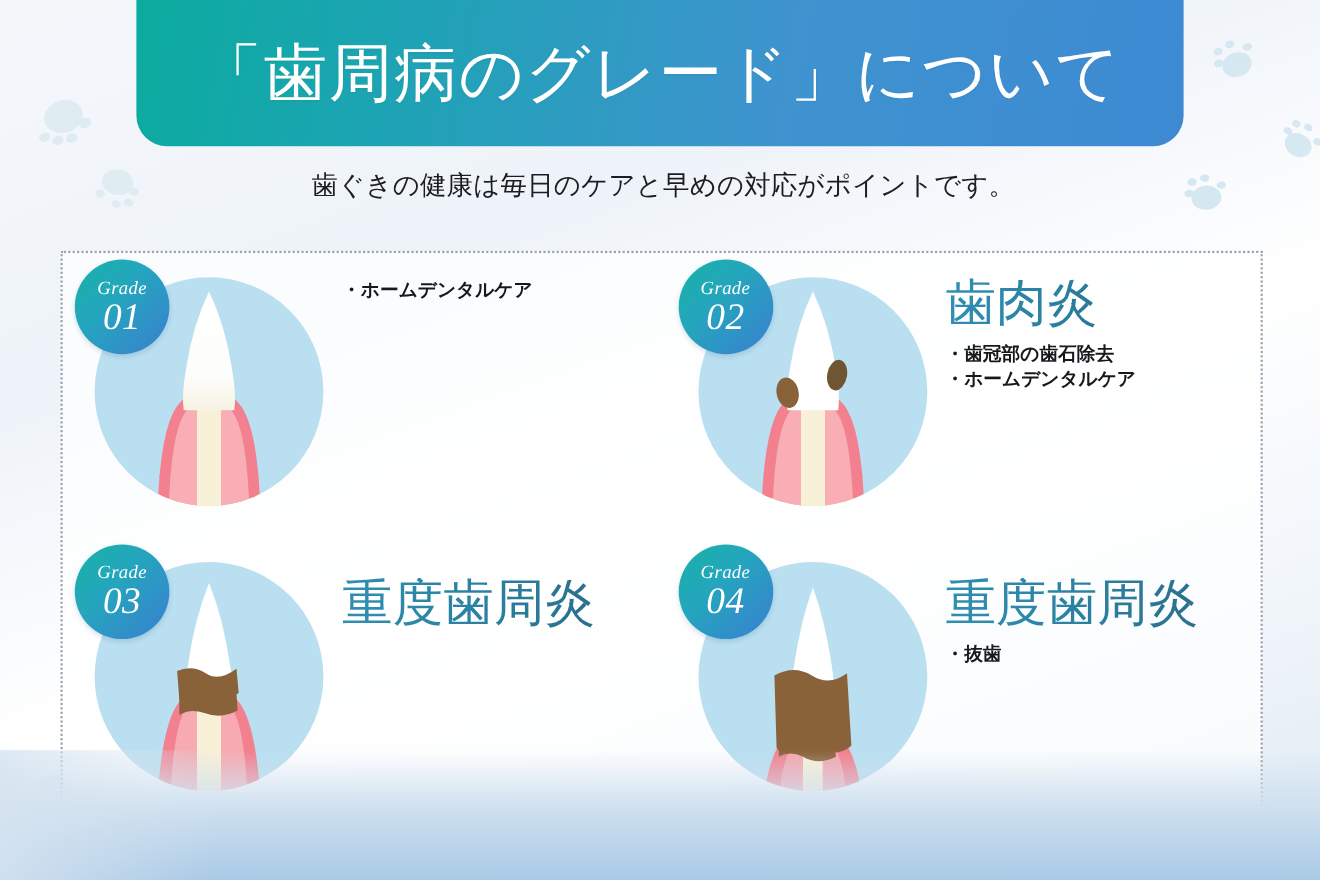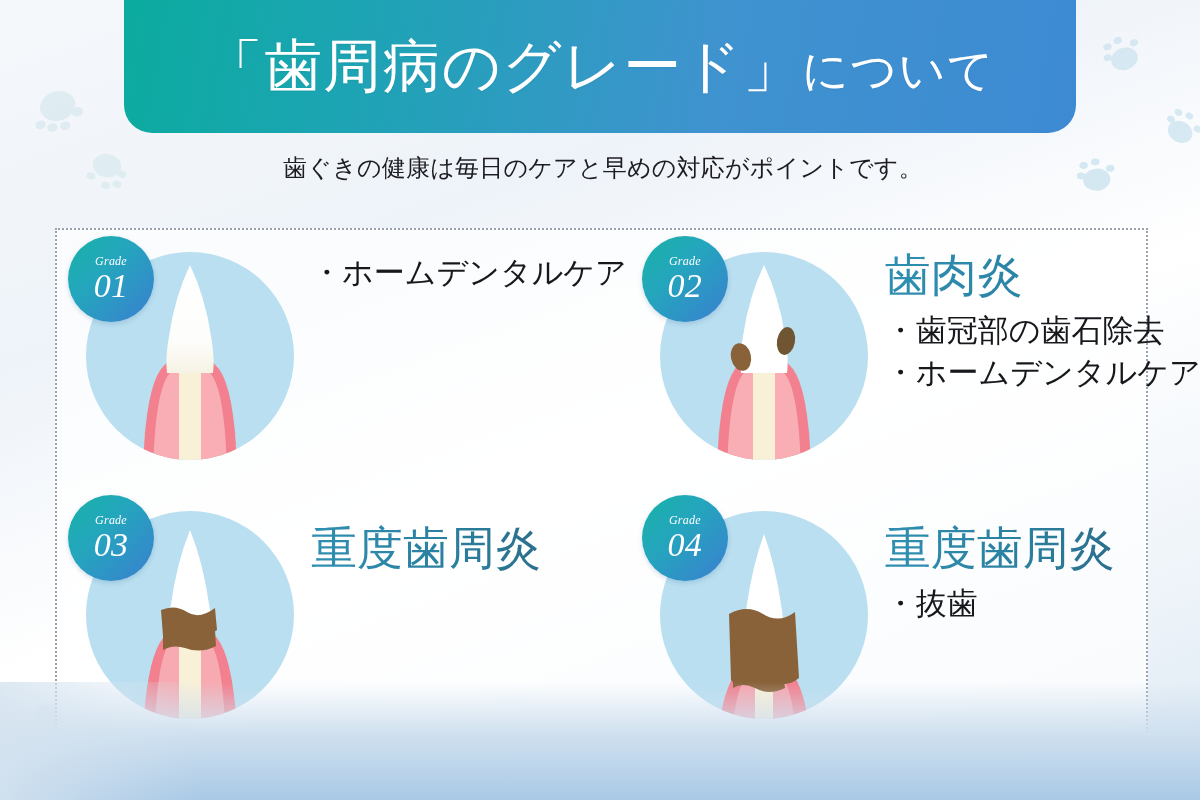--- a/index.html
+++ b/index.html
@@ -42,21 +42,21 @@
     display:flex; align-items:center; justify-content:center;
   }
   .banner-title {
     color:#ffffff;
     font-size:58px;
     letter-spacing:.02em;
     white-space:nowrap;
     font-weight:400;
     text-shadow:0 1px 2px rgba(0,0,0,.06);
   }
-  .banner-title .small { font-size:46px; }
+  .banner-title .small { font-size:58px; }
 
   
   .subtitle {
     position:absolute; left:6px; right:0; top:152px;
     text-align:center;
     font-size:24px;
     color:#1c1c22;
     letter-spacing:.01em;
   }
 
@@ -92,44 +92,45 @@
     position:absolute; left:-7px; top:-5px;
     width:86px; height:86px; border-radius:50%;
     background:linear-gradient(135deg,#17b2a6 0%, #24a6bd 40%, #3a7fd0 100%);
     color:#ffffff;
     display:flex; flex-direction:column;
     align-items:center; justify-content:center;
     box-shadow:0 2px 5px rgba(30,80,130,.18);
     z-index:4;
   }
   .badge-word {
-    font-style:italic; font-size:12px; line-height:1;
+    font-style:italic; font-size:17px; line-height:1;
     margin-bottom:2px; letter-spacing:.02em;
   }
   .badge-num {
     font-style:italic; font-size:34px; line-height:1;
     letter-spacing:.01em;
   }
 
   
   .card-text { padding-top:26px; margin-left:6px; }
   .card-title {
     font-size:46px; line-height:1.05;
     color:#2e87a8;
     background:linear-gradient(90deg,#2f8fb2 0%, #2a7f9f 60%, #2b6f8c 100%);
     -webkit-background-clip:text; background-clip:text;
     -webkit-text-fill-color:transparent;
     margin-bottom:10px;
     white-space:nowrap;
   }
   .card-list { list-style:none; }
   .card-list li {
-    font-size:31px; line-height:1.36;
+    font-size:17px; line-height:1.36;
     color:#16181c;
     white-space:nowrap;
+    font-weight:bold;
   }
   .card-list li .cont { padding-left:20px; display:block; }
 
   
   .c1 .card-text { padding-top:24px; }
   .c2 .card-text { padding-top:24px; }
   .c3 .card-text { padding-top:38px; }
   .c4 .card-text { padding-top:38px; }
   .c2 .illus-wrap, .c4 .illus-wrap { margin-left:22px; }
 </style>

